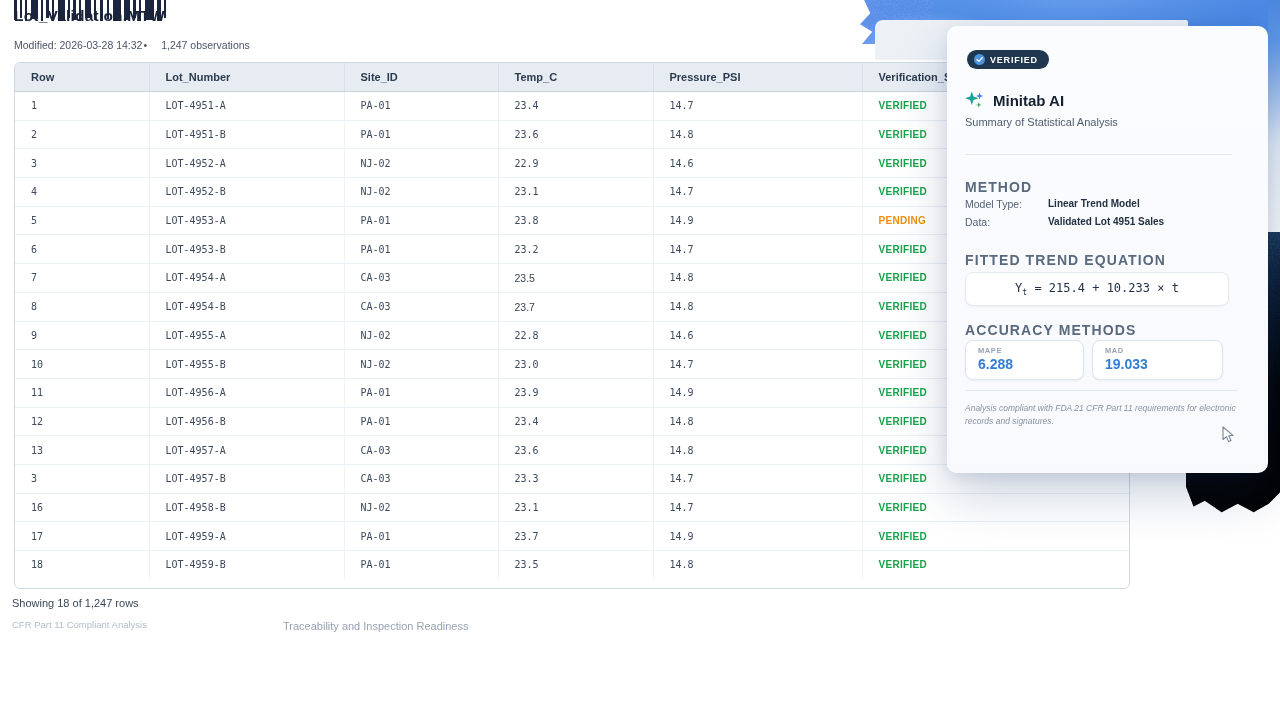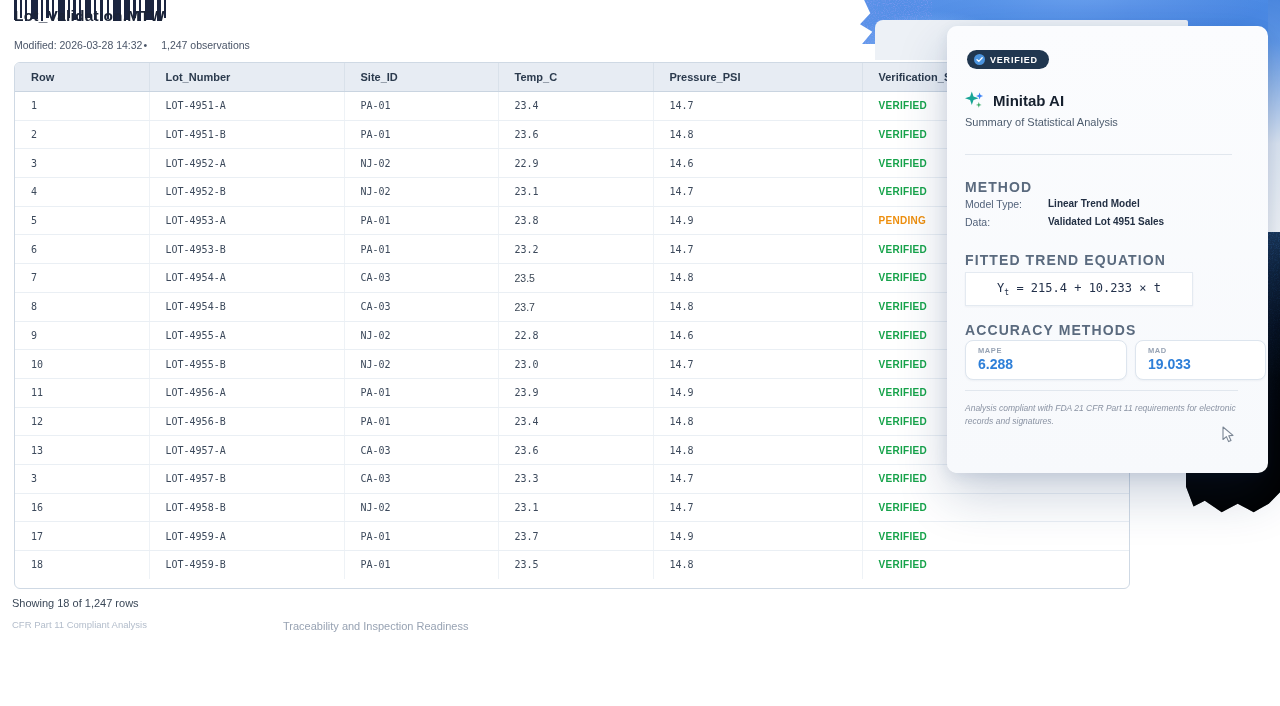--- a/index.html
+++ b/index.html
@@ -60,29 +60,29 @@
   .badge{position:absolute;left:20px;top:24px;display:inline-flex;align-items:center;gap:5px;
     background:#203750;border-radius:999px;height:19px;padding:0 11px 0 7px;}
   .badge span{color:#fff;font-size:9px;font-weight:700;letter-spacing:.8px;}
   .ai-head{position:absolute;left:17px;top:64px;display:flex;align-items:center;gap:8px;}
   .ai-head .ttl{font-size:15px;font-weight:700;color:#16202e;}
   .ai-sub{position:absolute;left:18px;top:90px;font-size:11px;color:#4d5c6e;text-align:right;}
   .div1{position:absolute;left:18px;top:128px;width:267px;height:1px;background:#e1e7ee;}
   .sec-h{position:absolute;left:18px;font-size:14px;font-weight:700;letter-spacing:1.1px;color:#5a6a7e;}
   .kv-label{position:absolute;left:18px;font-size:10.5px;color:#52627a;}
   .kv-value{position:absolute;left:101px;font-size:10px;font-weight:700;color:#233044;}
-  .eq-box{position:absolute;left:18px;top:246px;width:228px;height:34px;background:#fff;
-    border:1px solid #e4eaf1;border-radius:0;box-sizing:border-box;display:flex;
+  .eq-box{position:absolute;left:18px;top:246px;width:264px;height:34px;background:#fff;
+    border:1px solid #e4eaf1;border-radius:8px;box-sizing:border-box;display:flex;
     align-items:center;justify-content:center;box-shadow:0 1px 2px rgba(30,50,90,.05);}
   .eq-box .eq{font-family:"DejaVu Sans Mono","Liberation Mono",monospace;font-size:12px;color:#22304a;}
   .eq-box sub{font-size:8px;}
   .metric-row{position:absolute;left:18px;top:314px;display:flex;gap:8px;}
   .metric-card{background:#fff;border:1px solid #dde5ee;border-radius:8px;box-sizing:border-box;
     height:40px;padding:5px 0 0 12px;box-shadow:0 1px 2px rgba(30,50,90,.05);}
-  .metric-card.c1{width:162px;}
+  .metric-card.c1{width:119px;}
   .metric-card.c2{width:131px;}
   .metric-card .ml{font-size:7.5px;font-weight:700;letter-spacing:.6px;color:#97a3b4;}
   .metric-card .mv{font-size:14px;font-weight:700;color:#2e7fd8;margin-top:1px;}
   .div2{position:absolute;left:18px;top:364px;width:273px;height:1px;background:#e1e7ee;}
   .note{position:absolute;left:18px;top:376px;width:278px;font-size:8.5px;font-style:italic;
     color:#8a93a3;line-height:1.55;}
 
   .cursor{position:absolute;left:1222px;top:426px;z-index:9;}
 </style>
 </head>

